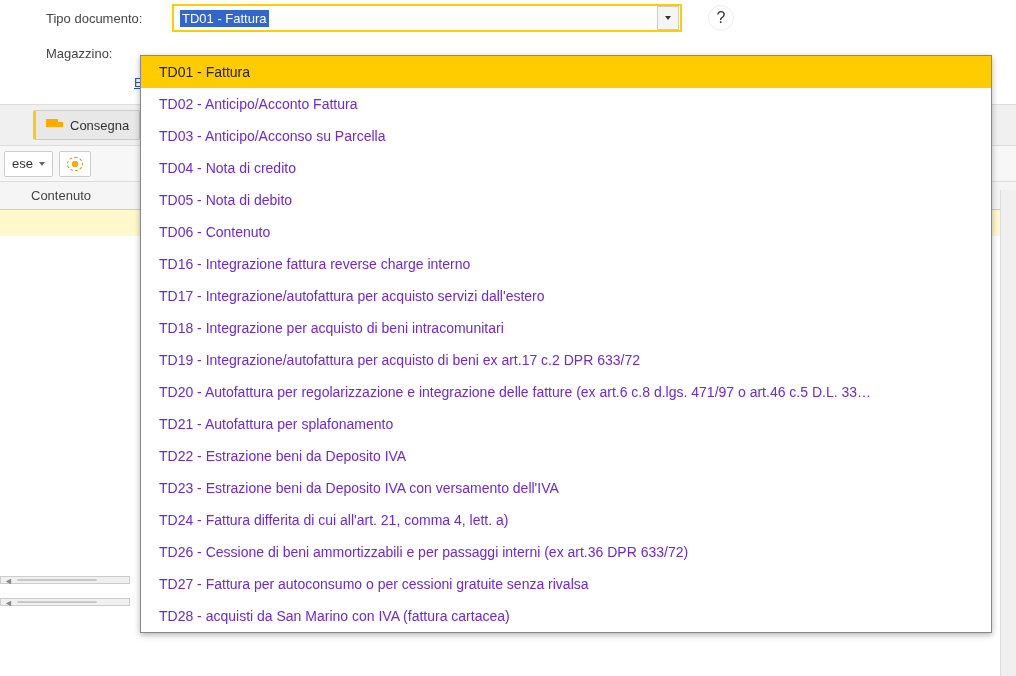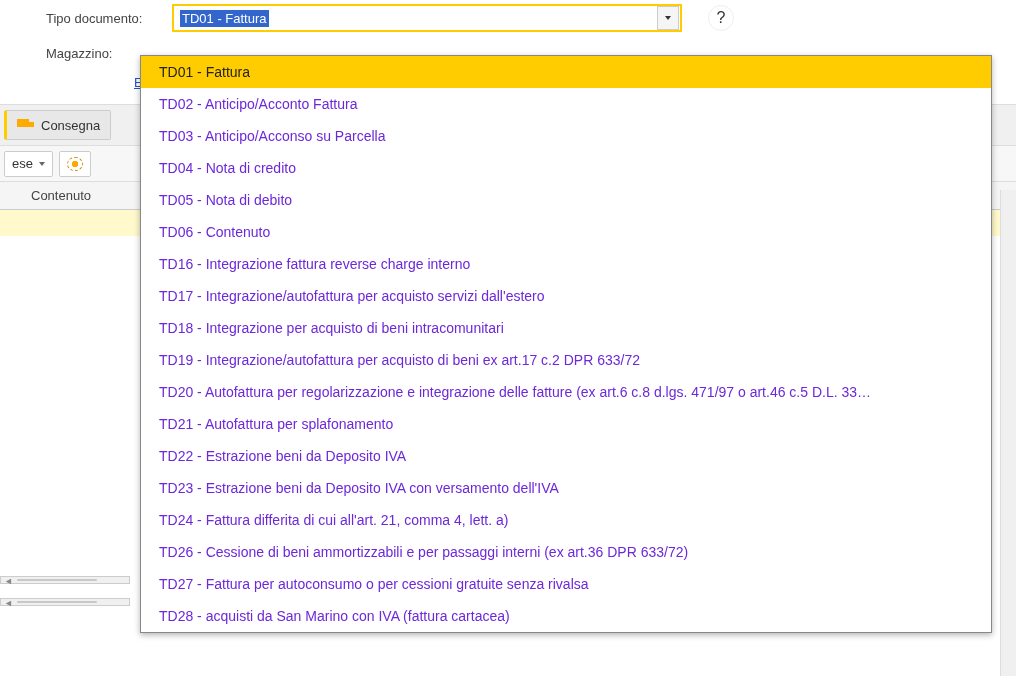--- a/index.html
+++ b/index.html
@@ -110,20 +110,21 @@
     .toolbar-btn {
       display: flex;
       align-items: center;
       gap: 6px;
       padding: 14px 10px;
       background: #e8e8e8;
       border: 1px solid #ccc;
       border-radius: 2px;
       cursor: pointer;
       height: 30px;
+      margin-left: 29px;
     }
     .toolbar-btn.yellow-edge {
       border-left: 3px solid #ffcc00;
     }
     .truck-icon {
       width: 18px;
       height: 12px;
       position: relative;
     }
     .truck-icon::before {

